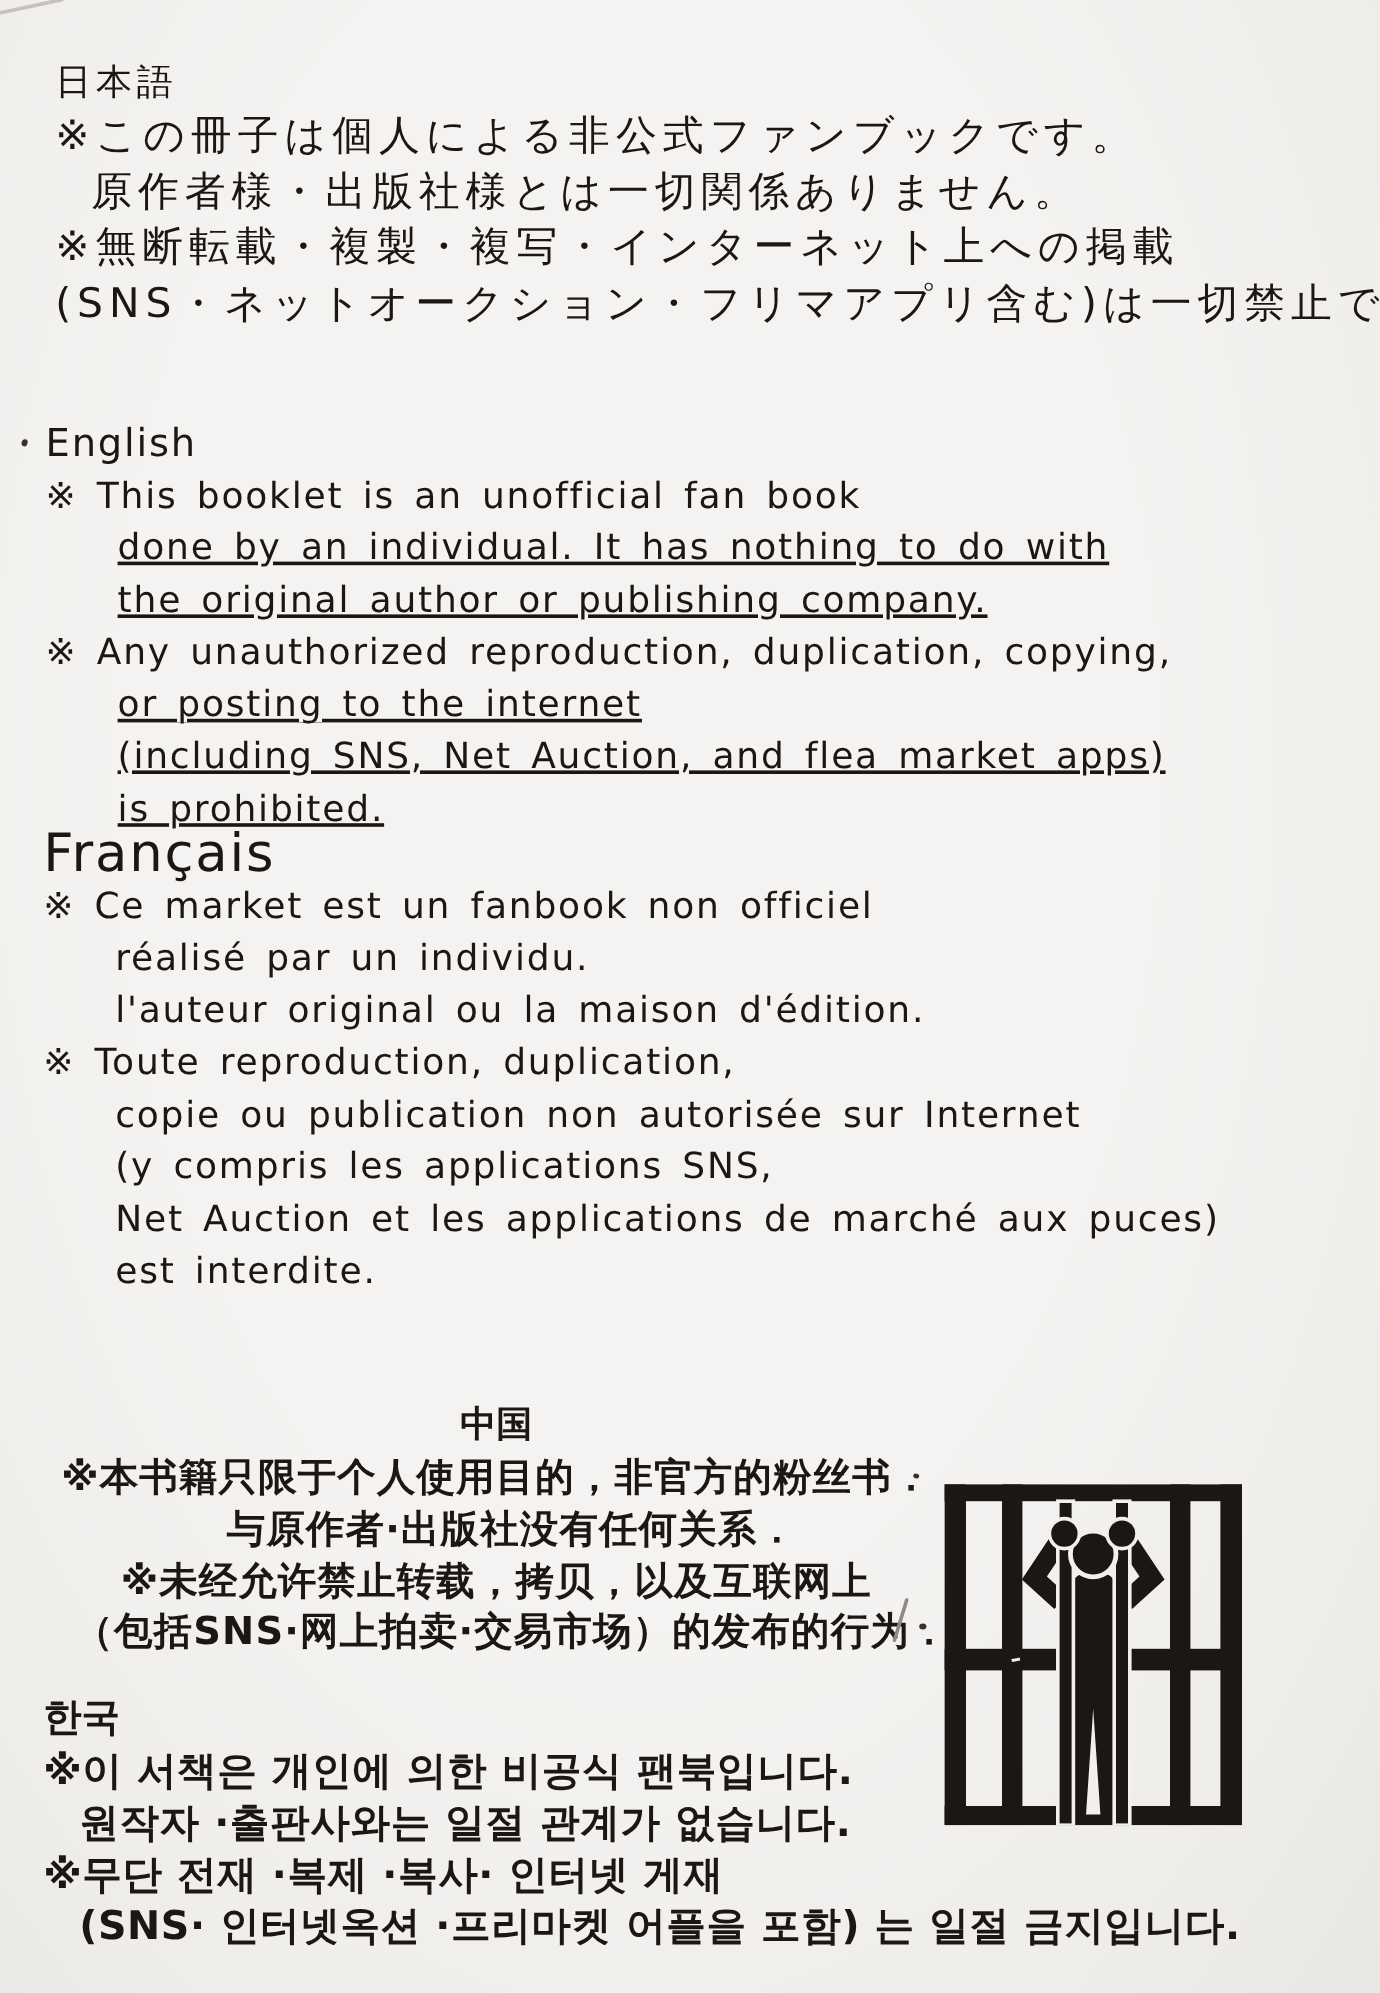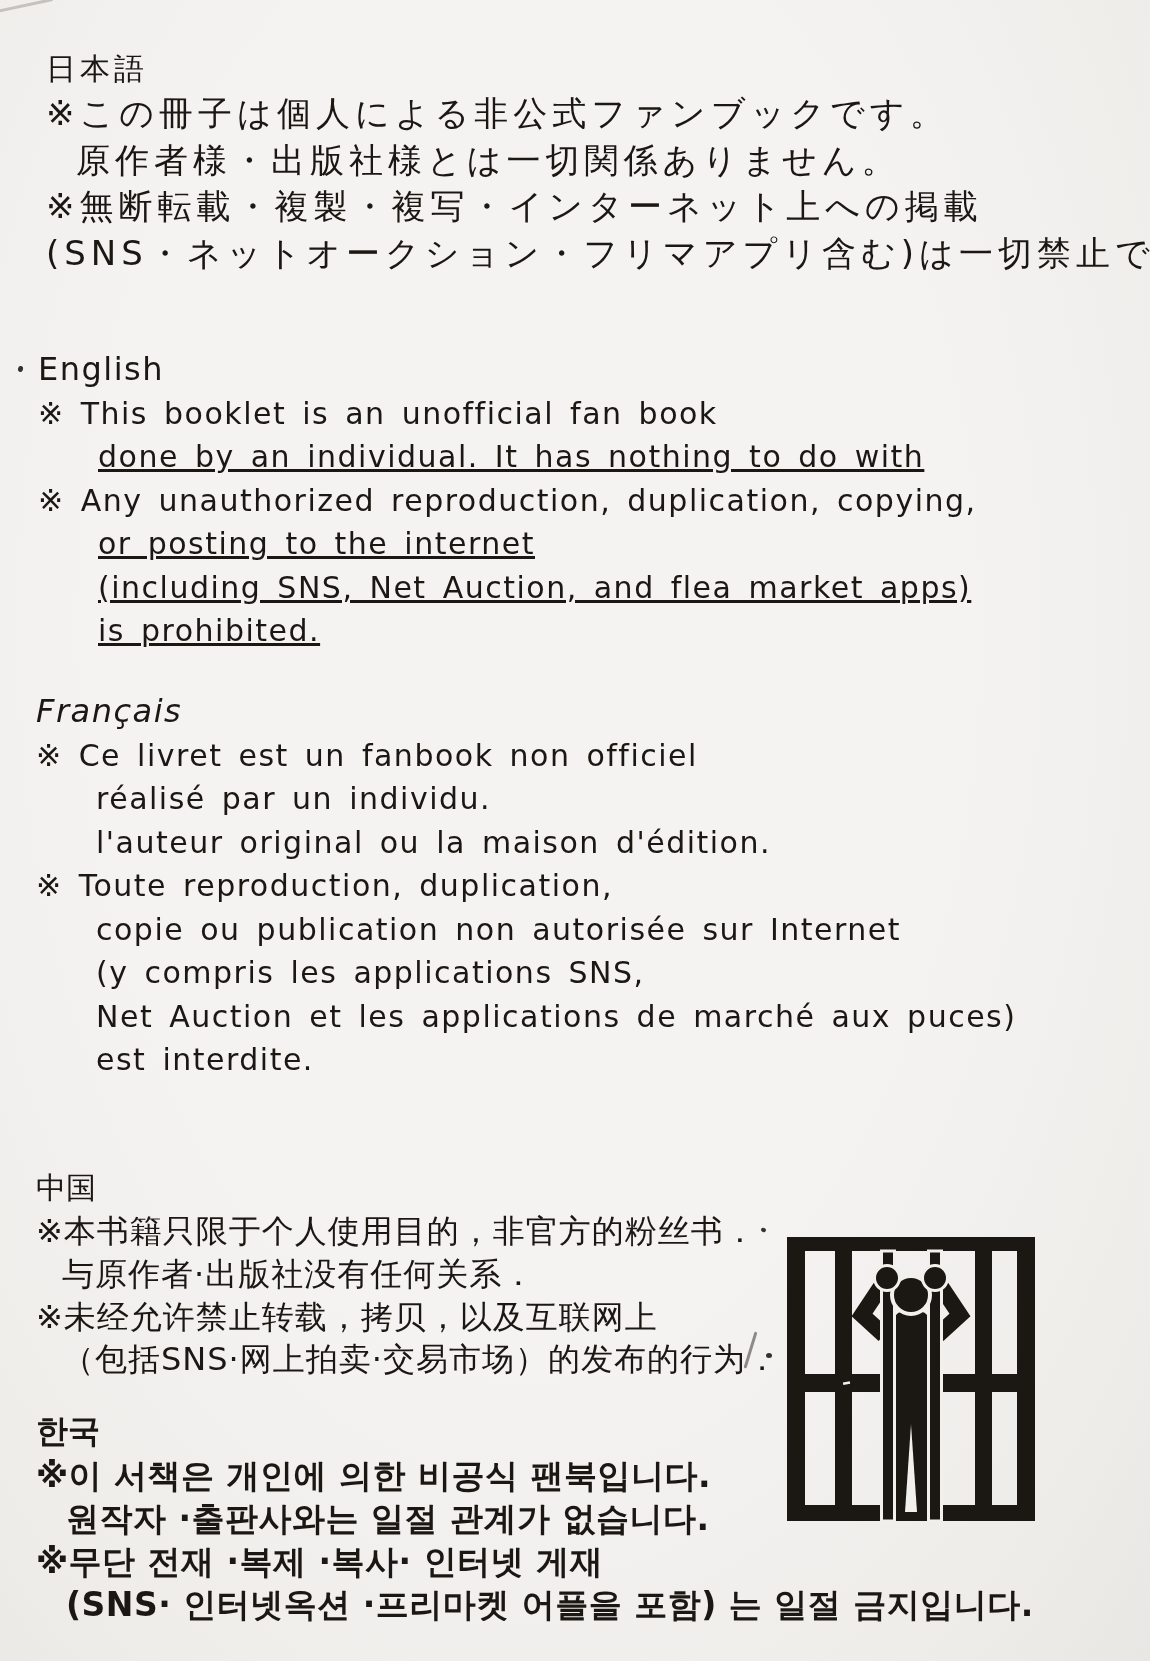--- a/index.html
+++ b/index.html
@@ -27,26 +27,26 @@
   .sec-jp .ind{padding-left:30px;}
 
   
   .sec-en{top:300px;left:38px;}
   .sec-en .h{font-size:32px;line-height:43.5px;letter-spacing:1.5px;margin-top:48px;}
   .sec-en .ln{font-size:30px;line-height:43.5px;letter-spacing:1.5px;word-spacing:5px;}
   .sec-en .ind{padding-left:60px;text-decoration:underline;}
 
   
   .sec-fr{top:690px;left:36px;}
-  .sec-fr .h{font-size:32px;line-height:43.5px;letter-spacing:1.5px;font-style:italic;}
+  .sec-fr .h{font-size:44px;line-height:43.5px;letter-spacing:1.5px;}
   .sec-fr .ln{font-size:30px;line-height:43.5px;letter-spacing:1.5px;word-spacing:5px;}
   .sec-fr .ind{padding-left:60px;}
 
   
-  .sec-cn{top:1166px;left:36px;font-weight:400;}
+  .sec-cn{top:1166px;left:36px;font-weight:700;text-align:center;}
   .sec-cn .h{font-size:30px;line-height:44px;}
   .sec-cn .ln{font-size:32px;line-height:42.8px;letter-spacing:1px;}
   .sec-cn .ind{padding-left:26px;}
 
   
   .sec-kr{top:1408px;left:36px;font-weight:700;}
   .sec-kr .h{font-size:32px;line-height:46px;}
   .sec-kr .ln{font-size:33px;line-height:43px;letter-spacing:0.5px;}
   .sec-kr .ind{padding-left:30px;}
 
@@ -78,29 +78,30 @@
     <div class="ln">※この冊子は個人による非公式ファンブックです。</div>
     <div class="ln ind">原作者様・出版社様とは一切関係ありません。</div>
     <div class="ln">※無断転載・複製・複写・インターネット上への掲載</div>
     <div class="ln">(SNS・ネットオークション・フリマアプリ含む)は一切禁止です。</div>
   </div>
 
   <div class="sec sec-en">
     <div class="h">English</div>
     <div class="ln">※ This booklet is an unofficial fan book</div>
     <div class="ln ind">done by an individual. It has nothing to do with</div>
+    <div class="ln ind">the original author or publishing company.</div>
     <div class="ln">※ Any unauthorized reproduction, duplication, copying,</div>
     <div class="ln ind">or posting to the internet</div>
     <div class="ln ind">(including SNS, Net Auction, and flea market apps)</div>
     <div class="ln ind">is prohibited.</div>
   </div>
 
   <div class="sec sec-fr">
     <div class="h">Français</div>
-    <div class="ln">※ Ce livret est un fanbook non officiel</div>
+    <div class="ln">※ Ce market est un fanbook non officiel</div>
     <div class="ln ind">réalisé par un individu.</div>
     <div class="ln ind">l'auteur original ou la maison d'édition.</div>
     <div class="ln">※ Toute reproduction, duplication,</div>
     <div class="ln ind">copie ou publication non autorisée sur Internet</div>
     <div class="ln ind">(y compris les applications SNS,</div>
     <div class="ln ind">Net Auction et les applications de marché aux puces)</div>
     <div class="ln ind">est interdite.</div>
   </div>
 
   <div class="sec sec-cn">

